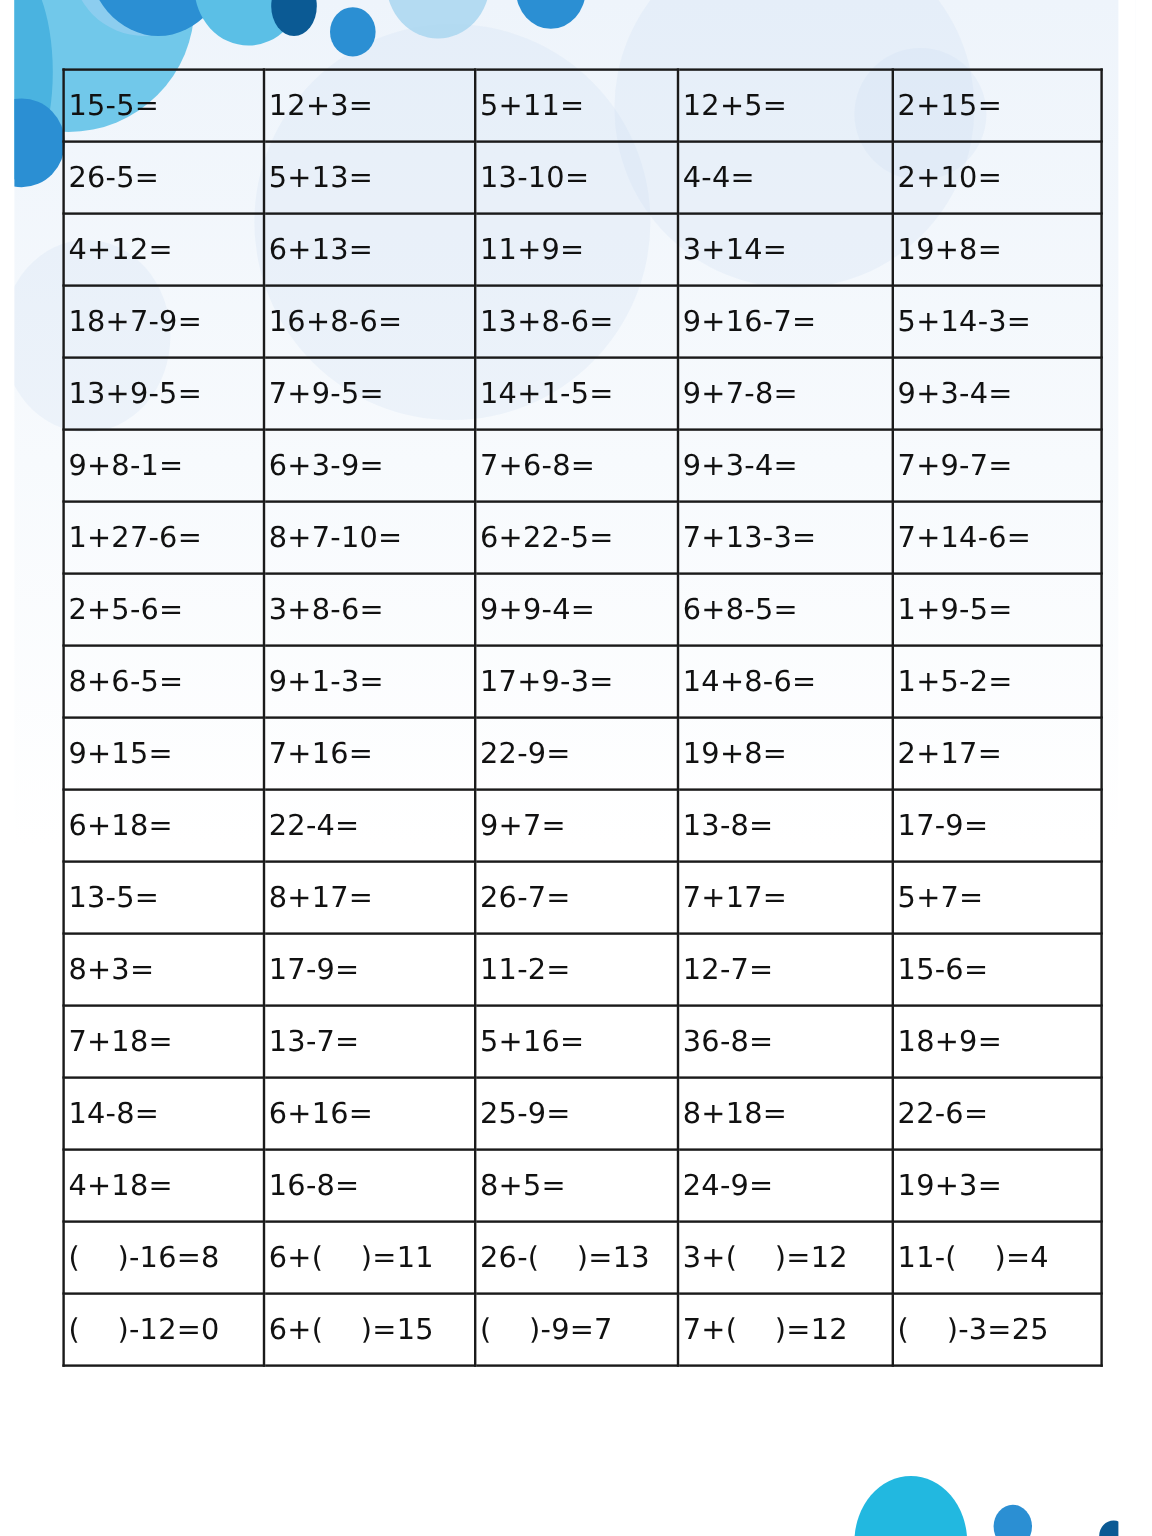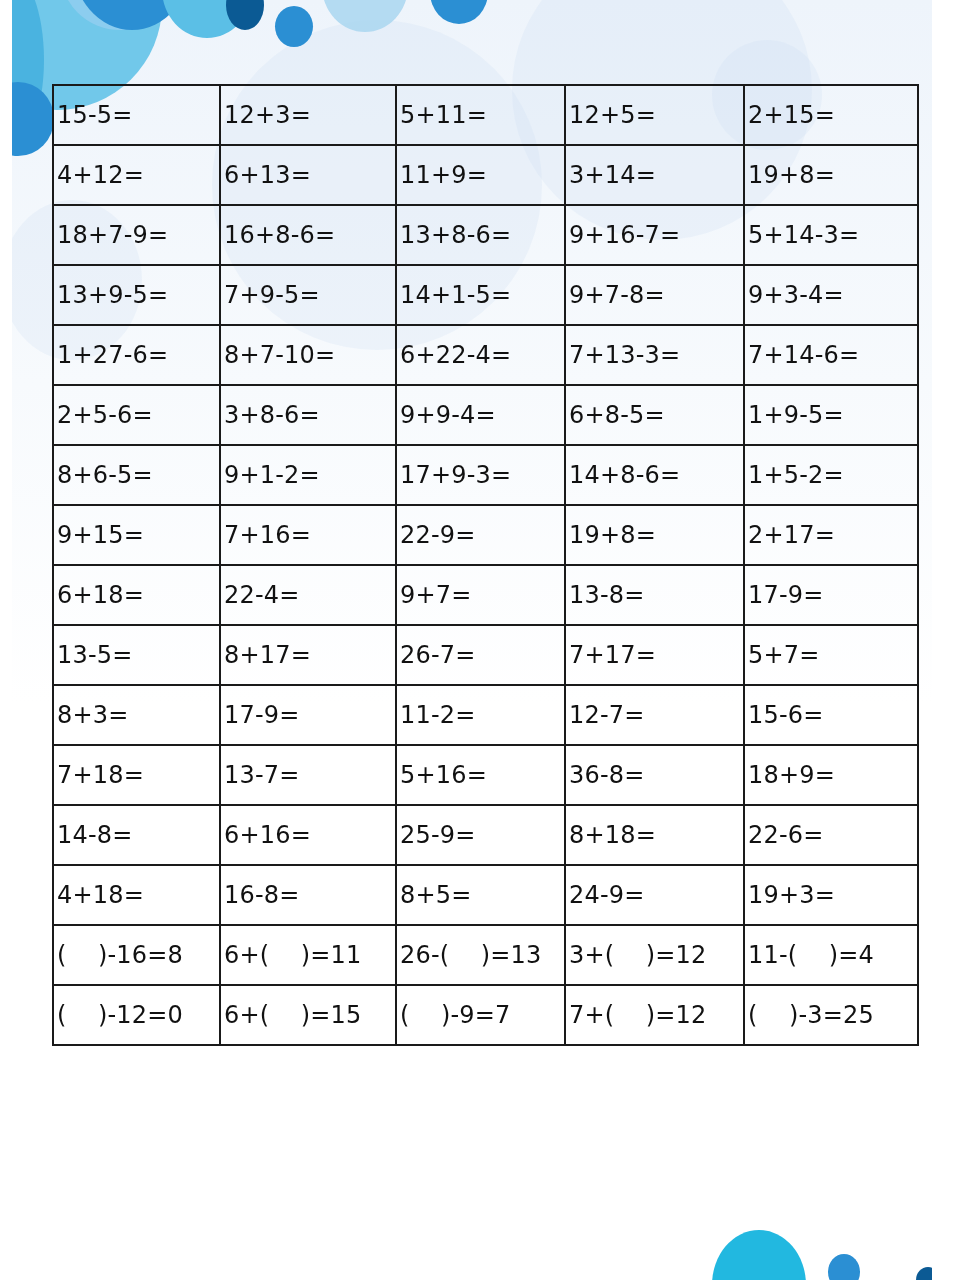--- a/index.html
+++ b/index.html
@@ -36,21 +36,21 @@
       border-radius: 50%;
     }
     .faint {
       position: absolute;
       border-radius: 50%;
       background: rgba(200, 220, 240, 0.22);
     }
     table.sheet {
       position: absolute;
       left: 52px;
-      top: 84px;
+      top: 57px;
       width: 865px;
       border-collapse: collapse;
       table-layout: fixed;
       z-index: 2;
     }
     table.sheet td {
       border: 2px solid #1a1a1a;
       height: 58px;
       padding: 0 0 0 3px;
       font-size: 24px;
@@ -103,20 +103,27 @@
   </colgroup>
   <tbody id="sheet-body">
     <tr>
       <td>15-5=</td>
       <td>12+3=</td>
       <td>5+11=</td>
       <td>12+5=</td>
       <td>2+15=</td>
     </tr>
     <tr>
+      <td>26-5=</td>
+      <td>5+13=</td>
+      <td>13-10=</td>
+      <td>4-4=</td>
+      <td>2+10=</td>
+    </tr>
+    <tr>
       <td>4+12=</td>
       <td>6+13=</td>
       <td>11+9=</td>
       <td>3+14=</td>
       <td>19+8=</td>
     </tr>
     <tr>
       <td>18+7-9=</td>
       <td>16+8-6=</td>
       <td>13+8-6=</td>
@@ -124,36 +131,43 @@
       <td>5+14-3=</td>
     </tr>
     <tr>
       <td>13+9-5=</td>
       <td>7+9-5=</td>
       <td>14+1-5=</td>
       <td>9+7-8=</td>
       <td>9+3-4=</td>
     </tr>
     <tr>
+      <td>9+8-1=</td>
+      <td>6+3-9=</td>
+      <td>7+6-8=</td>
+      <td>9+3-4=</td>
+      <td>7+9-7=</td>
+    </tr>
+    <tr>
       <td>1+27-6=</td>
       <td>8+7-10=</td>
-      <td>6+22-4=</td>
+      <td>6+22-5=</td>
       <td>7+13-3=</td>
       <td>7+14-6=</td>
     </tr>
     <tr>
       <td>2+5-6=</td>
       <td>3+8-6=</td>
       <td>9+9-4=</td>
       <td>6+8-5=</td>
       <td>1+9-5=</td>
     </tr>
     <tr>
       <td>8+6-5=</td>
-      <td>9+1-2=</td>
+      <td>9+1-3=</td>
       <td>17+9-3=</td>
       <td>14+8-6=</td>
       <td>1+5-2=</td>
     </tr>
     <tr>
       <td>9+15=</td>
       <td>7+16=</td>
       <td>22-9=</td>
       <td>19+8=</td>
       <td>2+17=</td>

